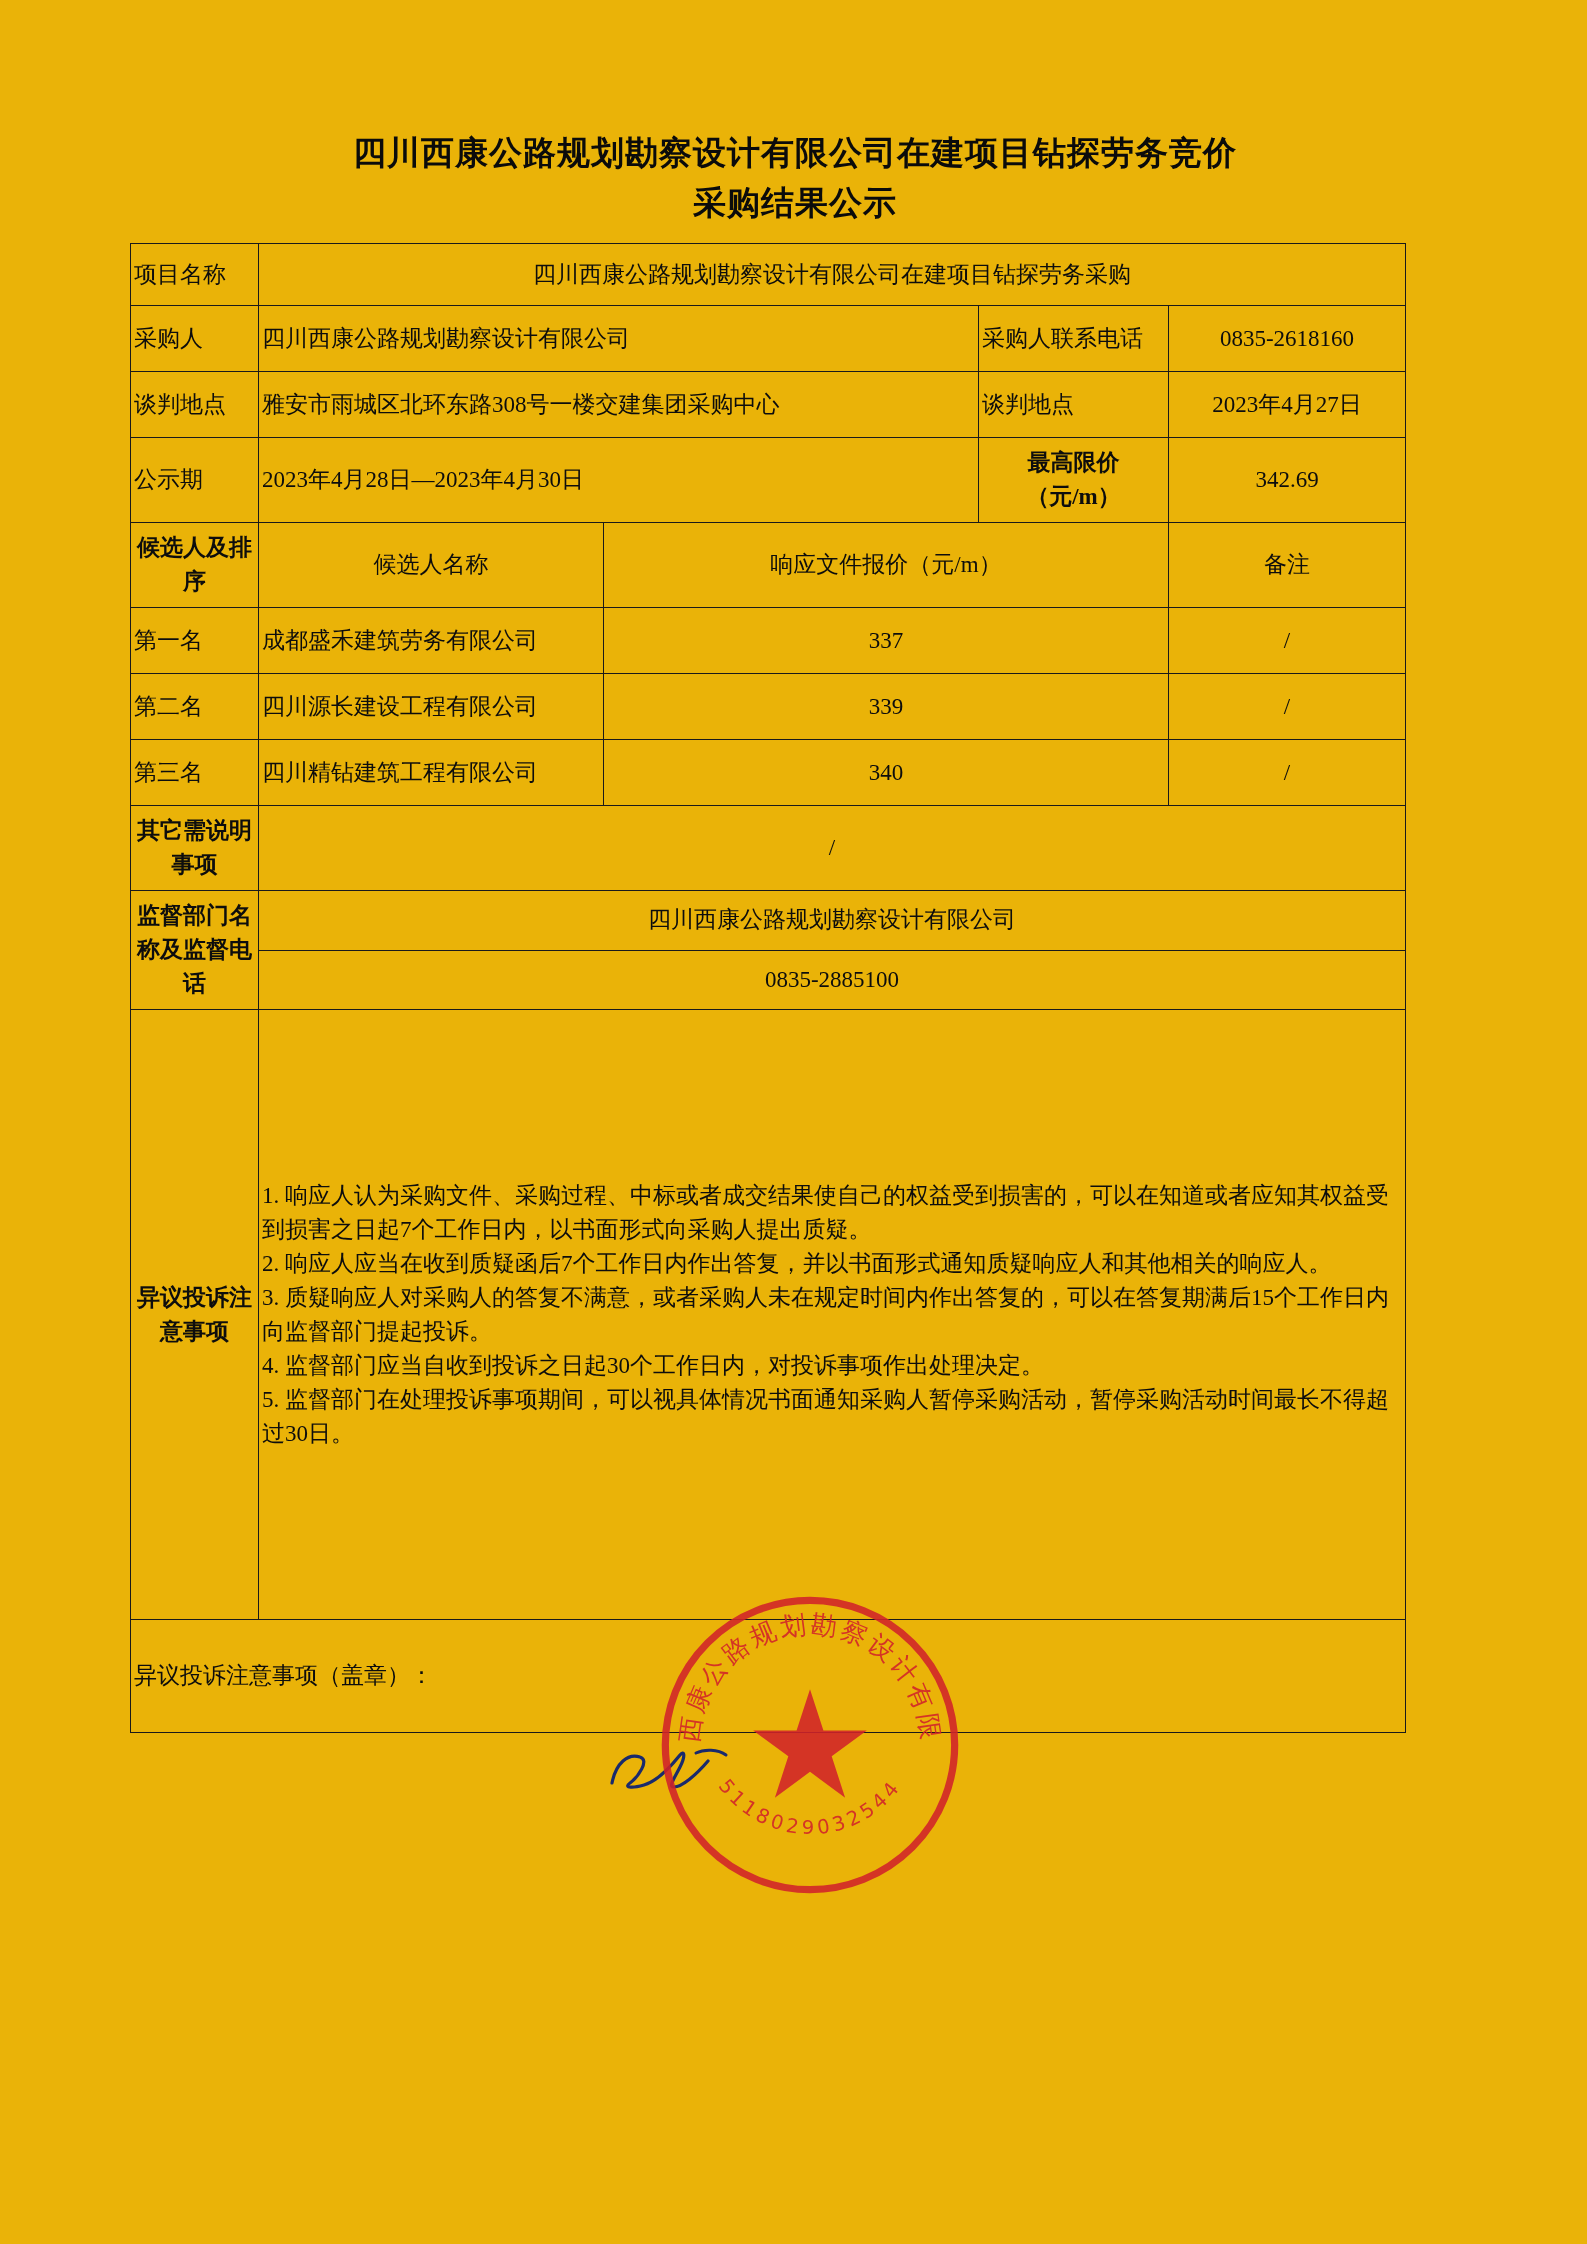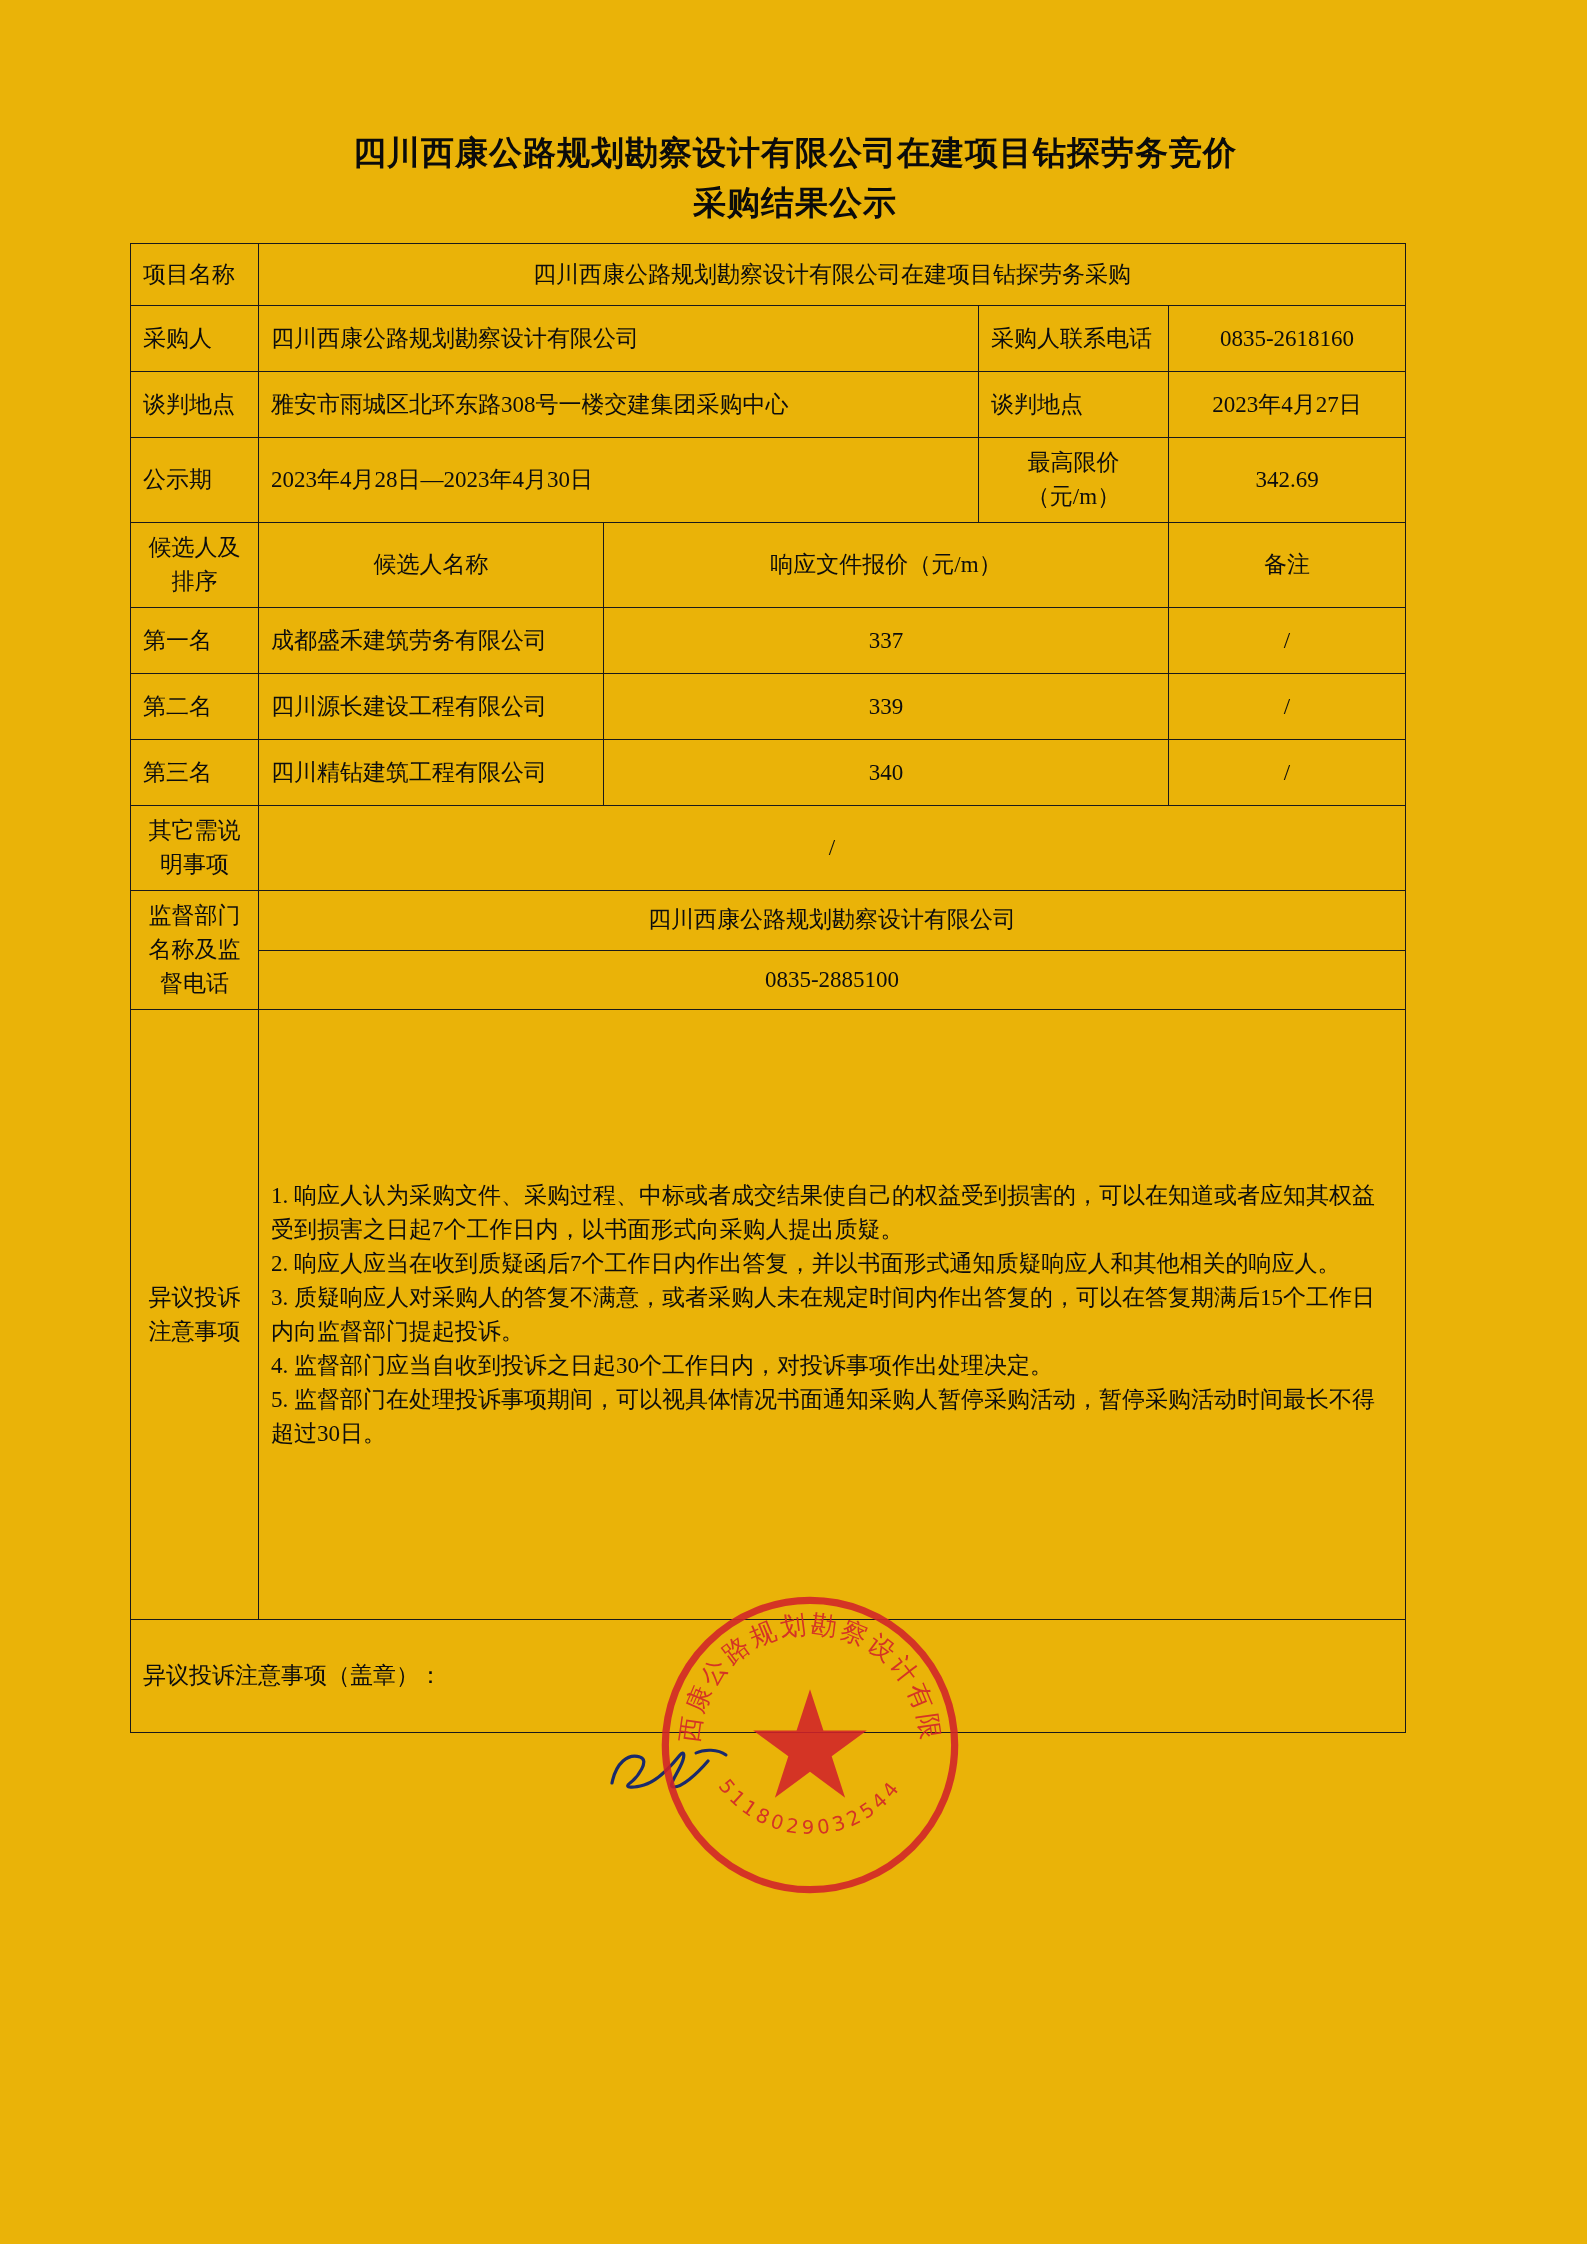--- a/index.html
+++ b/index.html
@@ -43,41 +43,42 @@
     left: 130px;
     top: 243px;
     width: 1275px;
     border-collapse: collapse;
     table-layout: fixed;
   }
   table.main td {
     border: 1.4px solid #1a1a1a;
     font-size: 23px;
     line-height: 34px;
-    padding: 8px 12px;
+    padding: 8px 3px;
     vertical-align: middle;
     color: #0d0d0d;
   }
   .c-center { text-align: center; }
   .lbl {
     text-align: left;
     padding-left: 22px;
   }
   .lbl-c {
   }
   .val-left { padding-left: 18px; }
   .num {
     font-family: "Liberation Serif", serif;
   }
   .row-h { height: 62px; }
   .row-h2 { height: 66px; }
 
   .label-stack {
     text-align: center;
     line-height: 32px;
+    font-weight: bold;
   }
 
   .notice {
     font-size: 22.5px;
     line-height: 38px;
     text-align: left;
     padding: 14px 22px 14px 26px;
   }
   .notice p {
     margin: 0;

